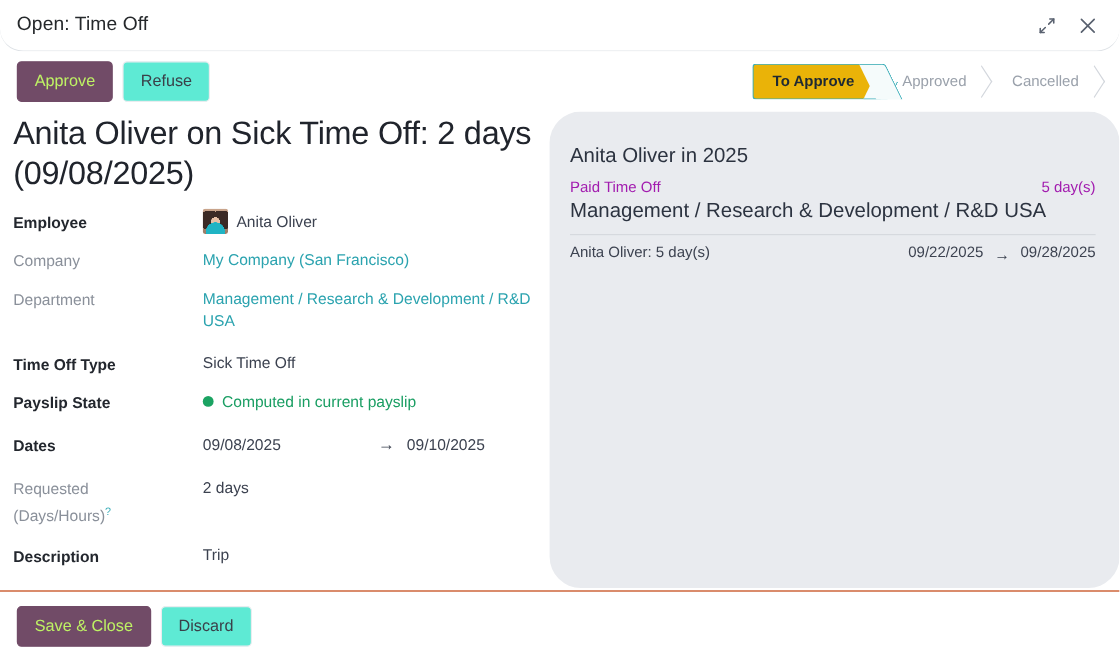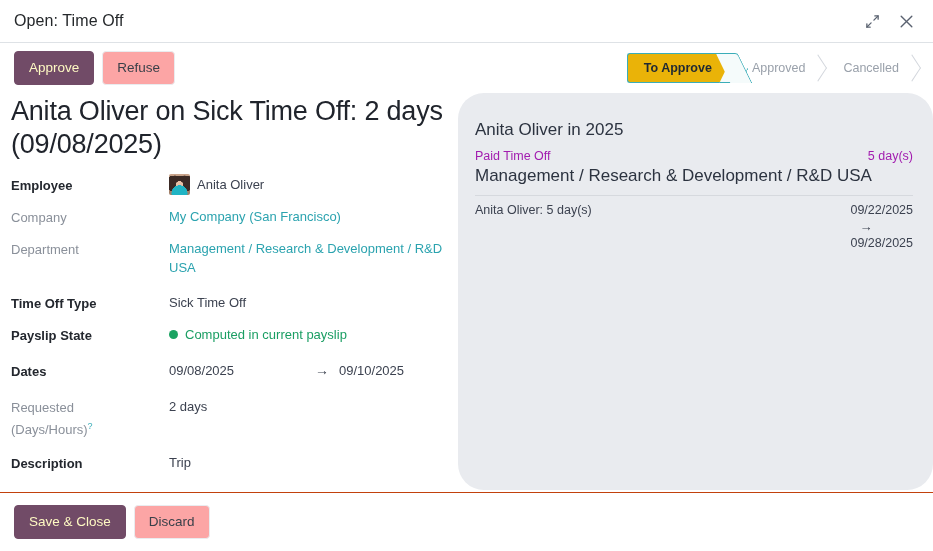--- a/index.html
+++ b/index.html
@@ -24,20 +24,21 @@
 
   
   .titlebar {
     height: 43px;
     flex: 0 0 43px;
     border-bottom: 1px solid #dee2e6;
     display: flex;
     align-items: center;
     padding: 0 14px 0 14px;
     background: #ffffff;
+    border-radius: 19px;
   }
   .titlebar-title {
     font-size: 16px;
     font-weight: 400;
     color: #25282b;
     letter-spacing: 0.1px;
   }
   .titlebar-spacer { flex: 1 1 auto; }
   .win-btn {
     width: 26px;
@@ -66,24 +67,24 @@
     line-height: 1;
     padding: 9px 14px 10px 14px;
     border-radius: 4px;
     border: 1px solid transparent;
     cursor: pointer;
     white-space: nowrap;
   }
   .btn-primary {
     background: #714B67;
     border-color: #714B67;
-    color: #fef9c3;
+    color: #bef264;
   }
   .btn-secondary {
-    background: #fca5a5;
+    background: #5eead4;
     border-color: #E9ECEF;
     color: #3a4049;
   }
   .btn + .btn { margin-left: 8px; }
 
   .statusbar {
     margin-left: auto;
     display: flex;
     align-items: stretch;
     height: 30px;
@@ -276,21 +277,21 @@
   }
   .side-detail-row {
     display: flex;
     justify-content: space-between;
     align-items: baseline;
     font-size: 12.5px;
     color: #3c4250;
     border-top: 1px solid #d6d9de;
     padding-top: 7px;
   }
-  .side-dates { display: flex; align-items: flex-start; flex-direction: column; }
+  .side-dates { display: flex; align-items: flex-start; }
   .side-dates .arrow-glyph { margin: 0 9px; font-size: 13px; }
 
   
   .footer {
     height: 59px;
     flex: 0 0 59px;
     border-top: 1px solid #c2410c;
     display: flex;
     align-items: center;
     padding: 0 14px;

